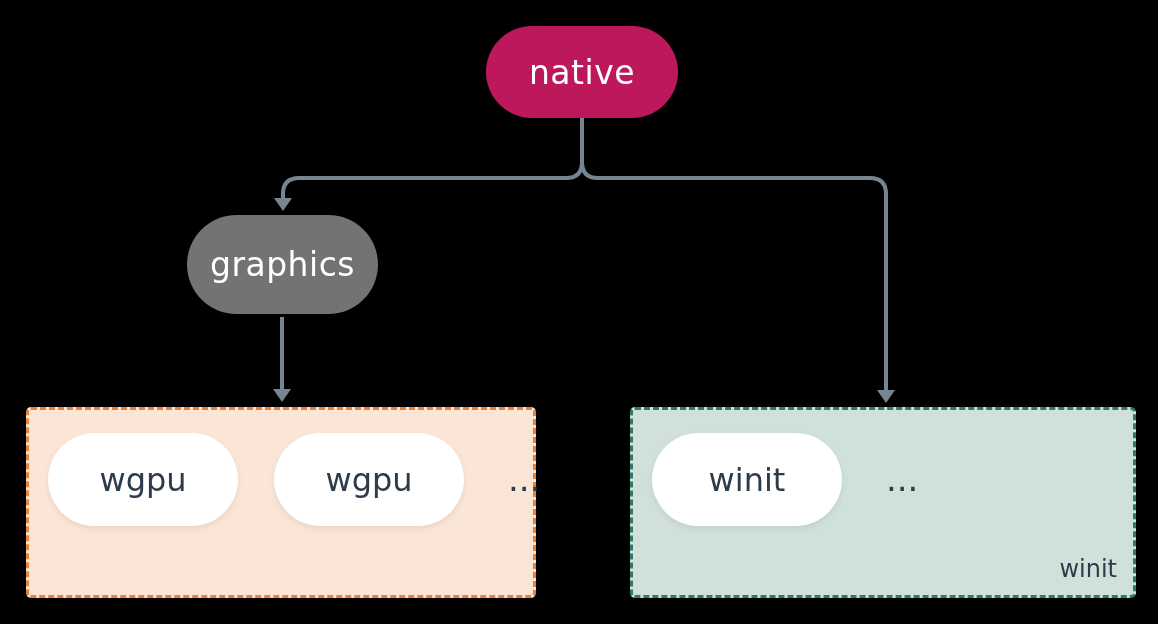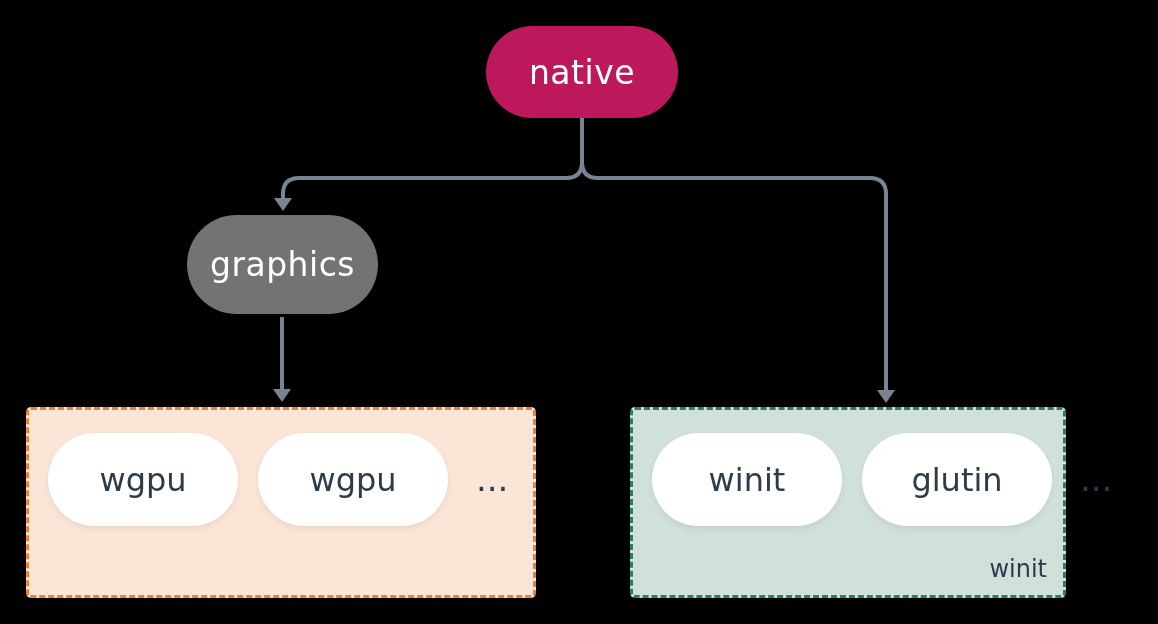--- a/index.html
+++ b/index.html
@@ -55,32 +55,32 @@
     box-sizing: border-box;
   }
   .group-box.renderers {
     left: 26px;
     width: 510px;
     background: #FAE5D6;
     border: 3px dashed #E8823B;
   }
   .group-box.shells {
     left: 630px;
-    width: 436px;
+    width: 506px;
     background: #D0E1DA;
     border: 3px dashed #2F7A6C;
     text-align: center;
   }
   .group-row {
     position: absolute;
     left: 19px;
     top: 23px;
     display: flex;
     align-items: center;
-    gap: 20px;
+    gap: 36px;
   }
   .item-pill {
     width: 190px;
     height: 93px;
     background: #ffffff;
     border-radius: 999px;
     display: flex;
     align-items: center;
     justify-content: center;
     font-size: 32px;
@@ -137,21 +137,18 @@
       </div>
       <span class="ellipsis">...</span>
     </div>
   </div>
 
   <div class="group-box shells">
     <div class="group-row">
       <div class="item-pill">
         <span>winit</span>
       </div>
-      <div class="item-pill">
-        <span>glutin</span>
-      </div>
       <span class="ellipsis">...</span>
     </div>
     <span class="group-label">winit</span>
   </div>
 
 </div>
 
 </body></html>

